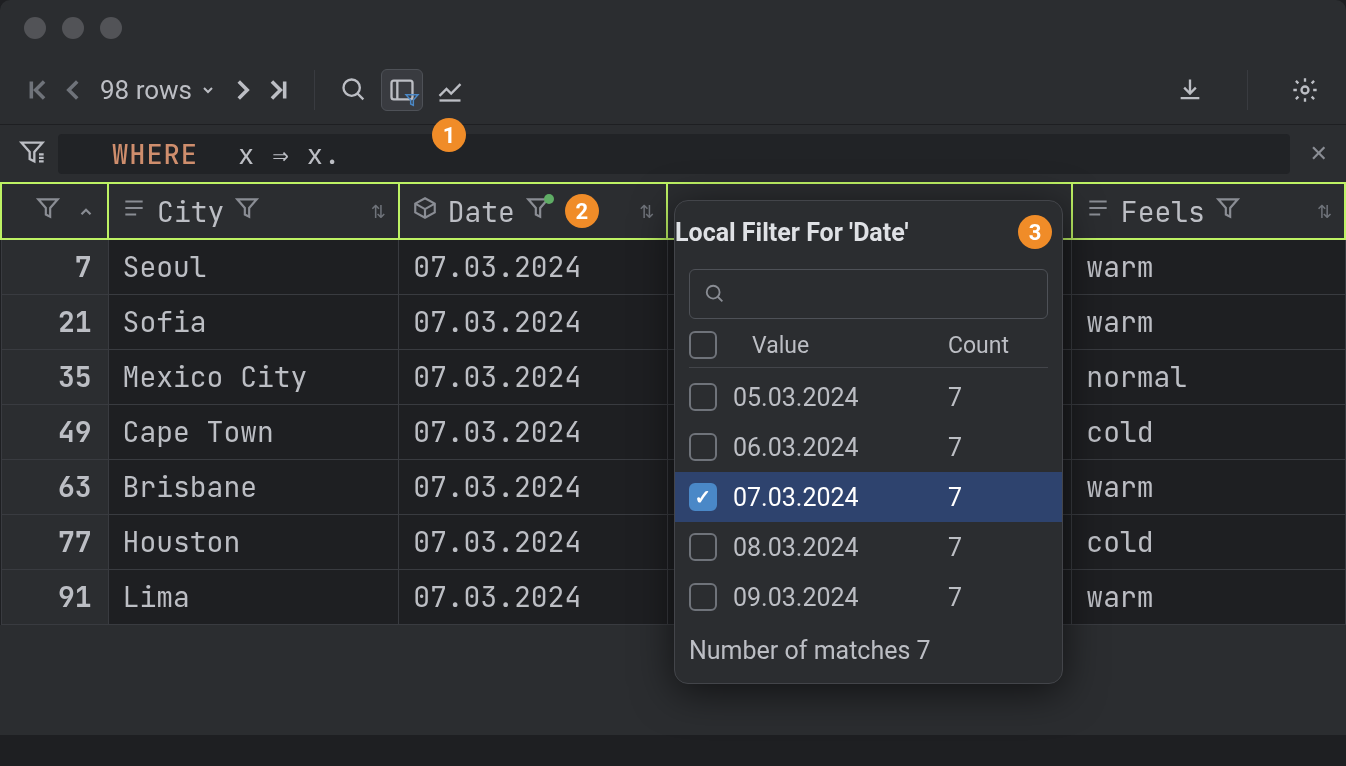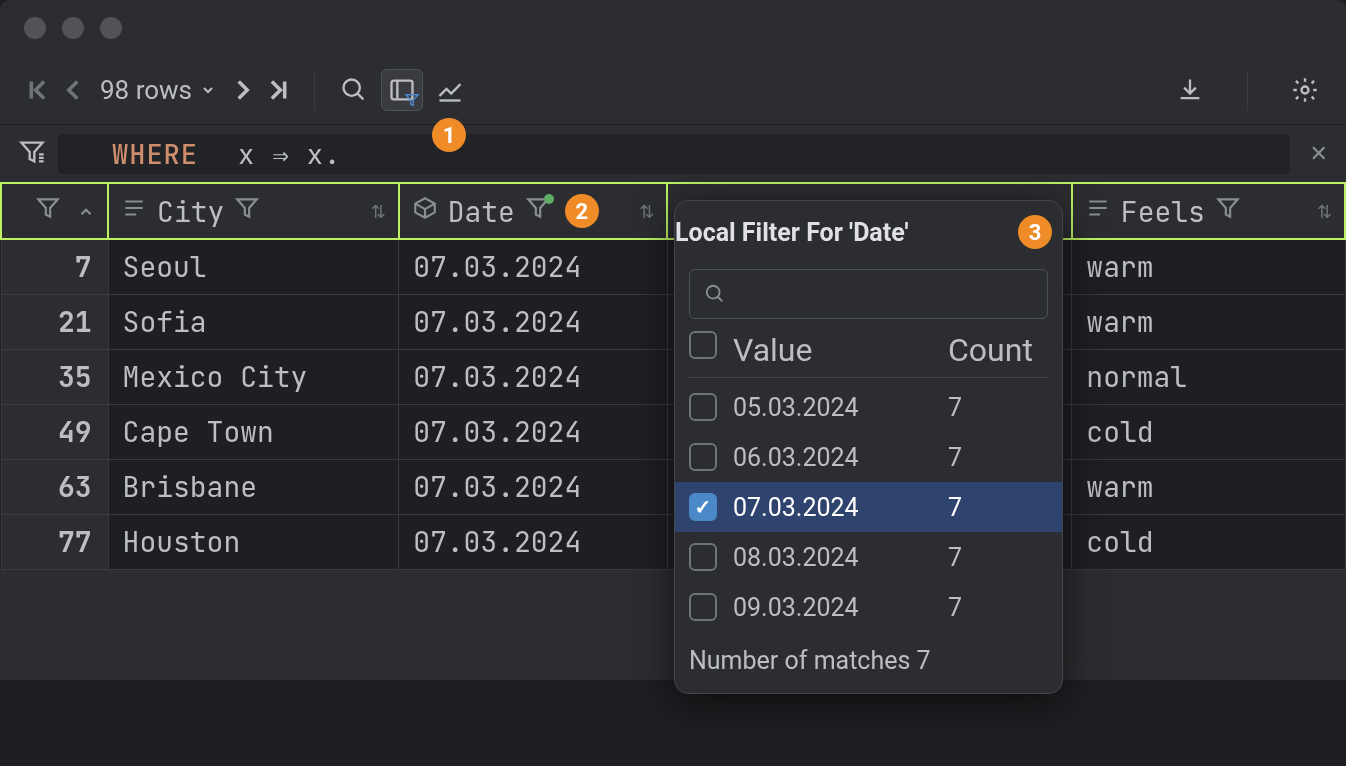--- a/index.html
+++ b/index.html
@@ -263,23 +263,25 @@
       background: #2b2d30;
       border: 1px solid #4e5157;
       border-radius: 6px;
       display: flex;
       align-items: center;
       padding: 0 14px;
     }
     .popup-search svg { width: 22px; height: 22px; }
     .popup-cols {
       display: flex;
+      align-items: center;
       padding: 0 14px 8px;
-      font-size: 32px;
-      color: #bcbec4;
+      font-size: 23px;
+      color: #bcbec4;
+      gap: 19px;
     }
     .popup-cols .chk-space { width: 44px; }
     .popup-cols .val-col { flex: 1; }
     .popup-cols .cnt-col { width: 100px; margin-left: 24px; }
     .popup-divider {
       height: 1px;
       background: #43454a;
       margin: 0 14px 4px;
     }
     .popup-row {
@@ -523,20 +525,27 @@
           <td>07.03.2024</td>
           <td class="temp-partial">2</td>
           <td>warm</td>
         </tr>
         <tr>
           <td class="rownum">77</td>
           <td>Houston</td>
           <td>07.03.2024</td>
           <td class="temp-partial">4</td>
           <td>cold</td>
+        </tr>
+        <tr>
+          <td class="rownum">91</td>
+          <td>Lima</td>
+          <td>07.03.2024</td>
+          <td class="temp-partial">4</td>
+          <td>warm</td>
         </tr>
       </tbody>
   </table>
   <div class="after-rows"></div>
 </div>
 
 <div class="popup">
   <div class="popup-header">
     <span class="popup-title">Local Filter For 'Date'</span>
     <span class="callout-badge popup-callout" style="position:absolute;">3</span>

